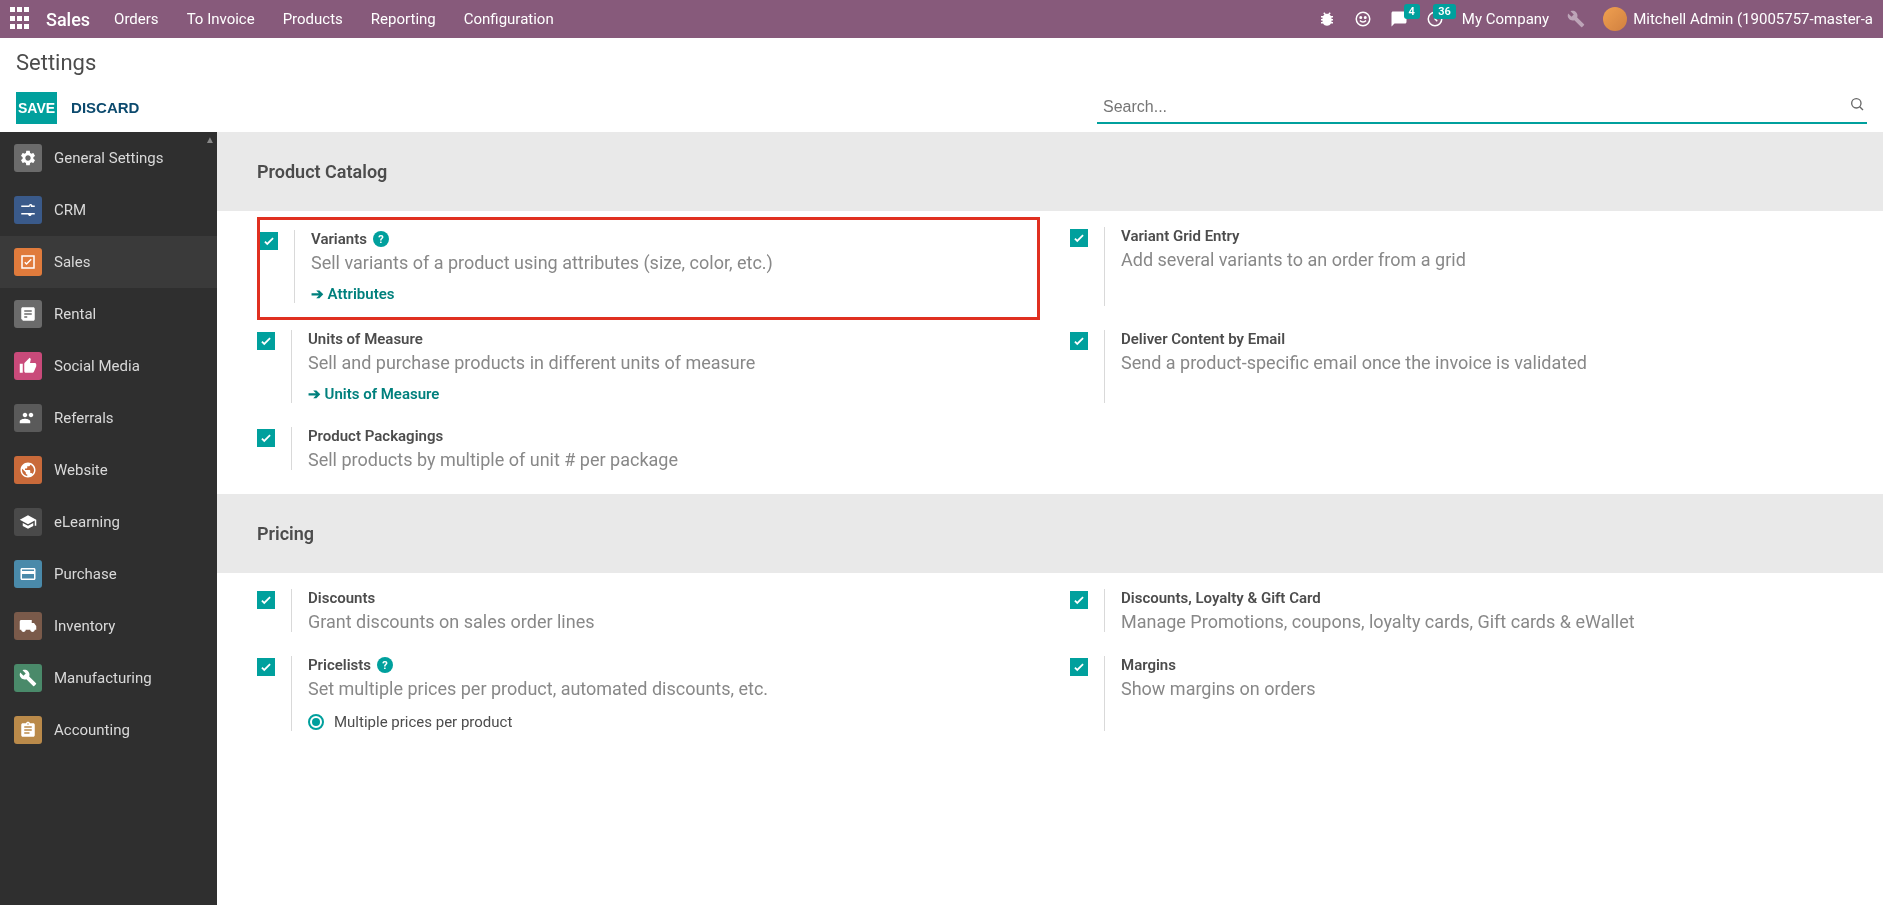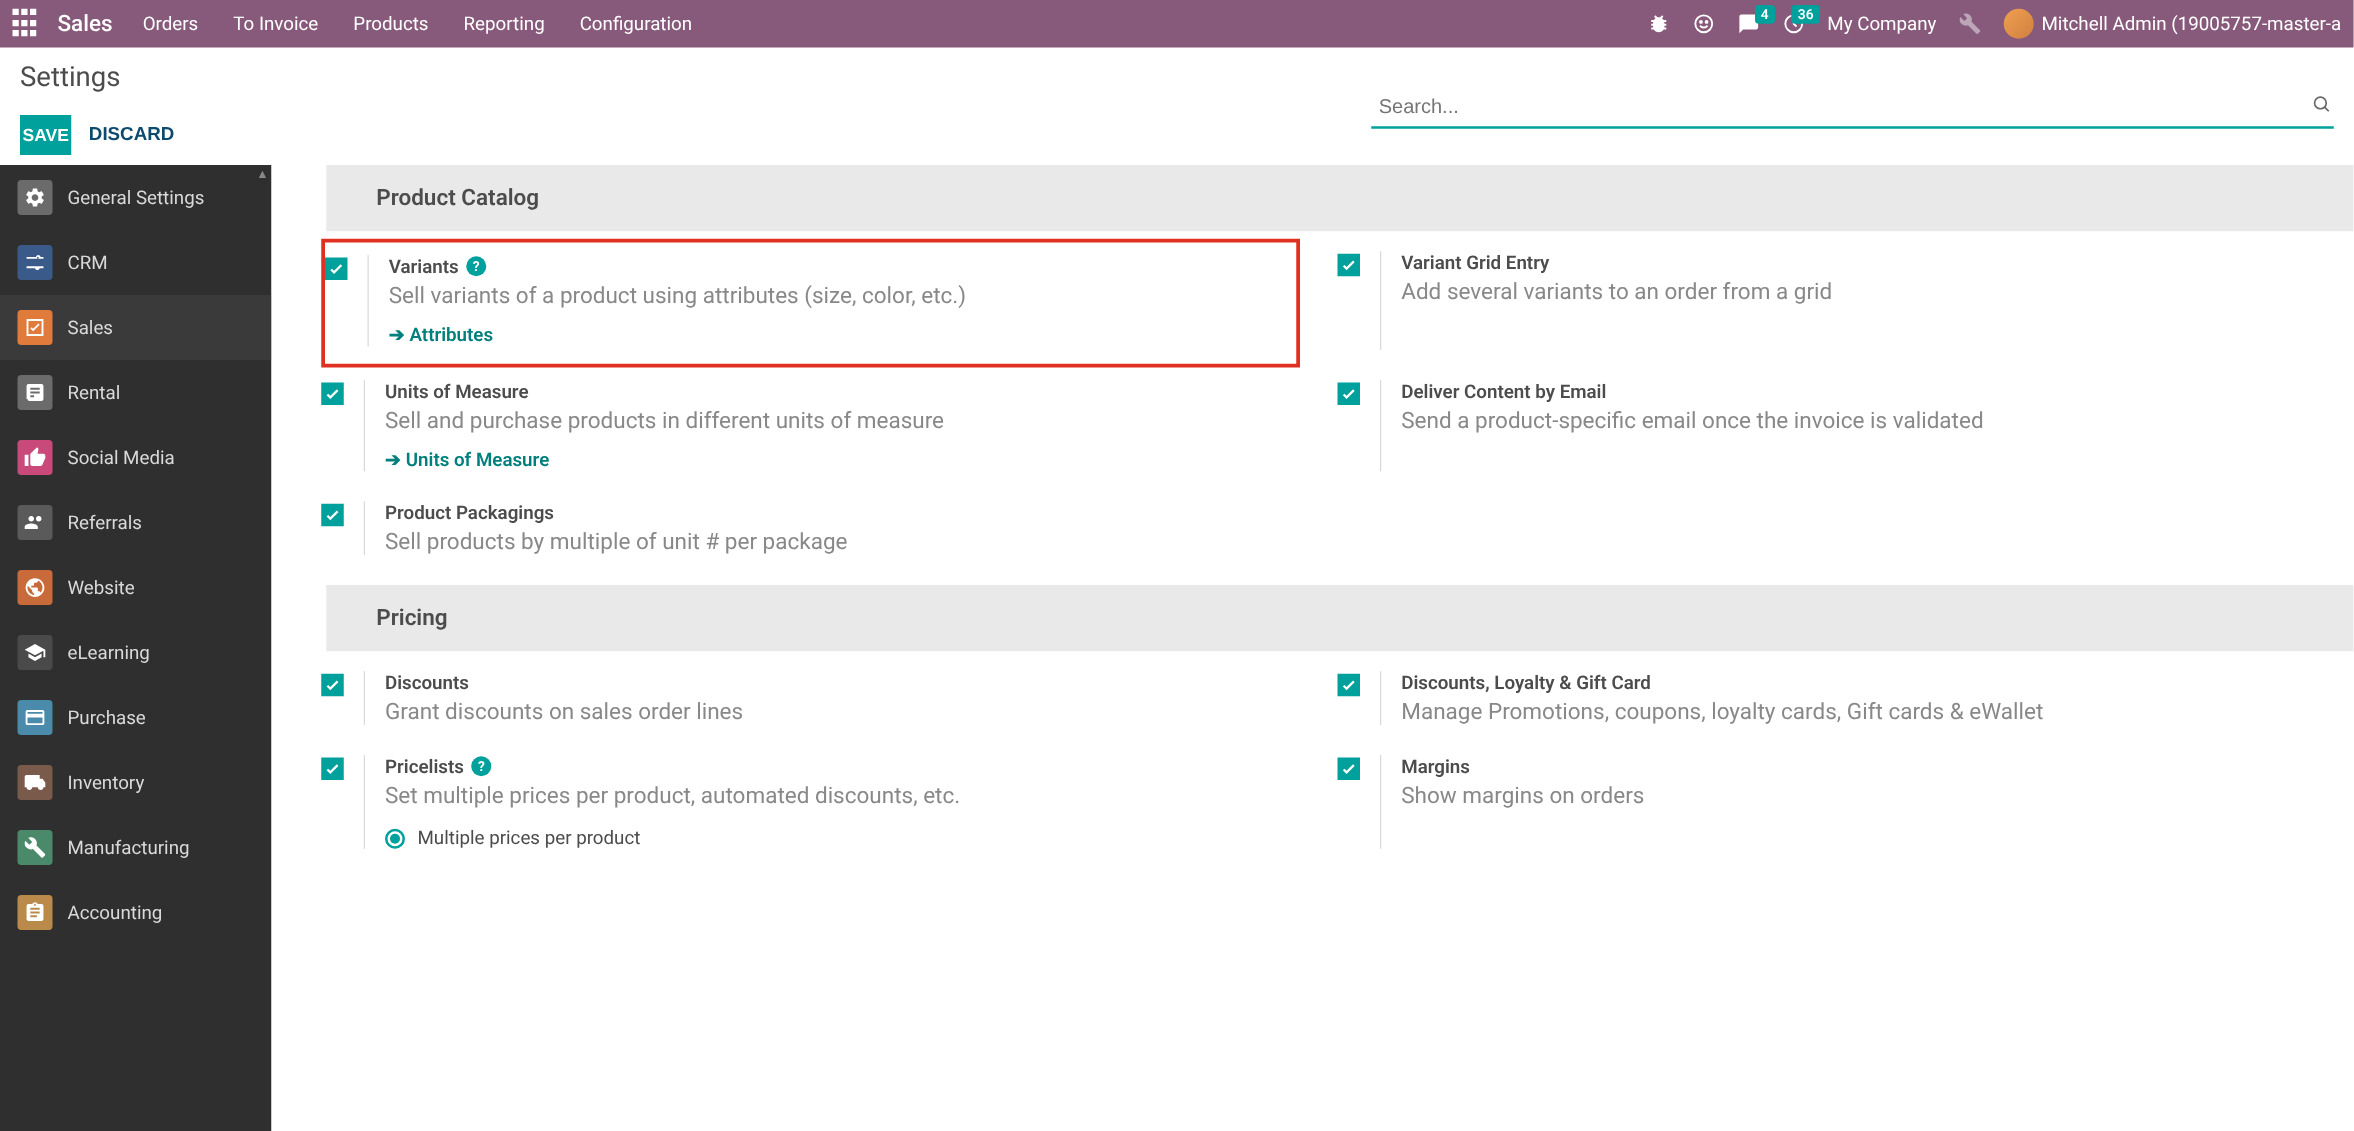--- a/index.html
+++ b/index.html
@@ -11,53 +11,53 @@
 .topbar .brand { font-size: 18px; font-weight: 500; margin-right: 24px; }
 .topbar .nav { display: flex; gap: 28px; }
 .topbar .nav a { color: #fff; text-decoration: none; font-size: 15px; }
 .topbar .right { margin-left: auto; display: flex; align-items: center; gap: 18px; }
 .topbar .icon-btn { position: relative; cursor: pointer; display: flex; align-items: center; }
 .topbar .badge { position: absolute; top: -6px; right: -12px; background: #00a09d; color: #fff; font-size: 11px; padding: 1px 5px; border-radius: 3px; font-weight: 600; }
 .topbar .company { font-size: 15px; }
 .topbar .avatar { width: 24px; height: 24px; border-radius: 50%; background: linear-gradient(135deg, #f0a050, #d08040); display: inline-block; margin-right: 6px; }
 .topbar .user { display: flex; align-items: center; font-size: 15px; }
 
-.control-panel { padding: 12px 16px 8px 16px; display: flex; justify-content: space-between; align-items: center; }
+.control-panel { padding: 12px 16px 8px 16px; display: flex; justify-content: space-between; align-items: flex-end; }
 .control-panel .left .title { font-size: 22px; color: #4c4c4c; margin-bottom: 16px; }
 .control-panel .left .buttons { display: flex; gap: 8px; align-items: center; }
 .btn-primary { background: #00a09d; color: #fff; border: none; padding: 8px 2px; font-size: 14px; font-weight: 600; cursor: pointer; }
 .btn-link { background: none; border: none; color: #0c4a6e; font-size: 15px; font-weight: 600; cursor: pointer; padding: 8px 6px; }
 .control-panel .right { flex: 1; max-width: 770px; margin-left: 40px; position: relative; }
 .search-input { width: 100%; border: none; border-bottom: 2px solid #00a09d; padding: 6px 24px 6px 6px; font-size: 16px; outline: none; }
 .search-icon { position: absolute; right: 2px; top: 4px; color: #666; }
 
 .main { display: flex; height: calc(100vh - 130px); }
 .sidebar { width: 217px; background: #2f2f2f; color: #d9d9d9; overflow-y: auto; position: relative; }
 .sidebar .arrow-up { position: absolute; top: 2px; right: 2px; color: #888; font-size: 10px; }
 .sidebar-item { display: flex; align-items: center; padding: 12px 14px; gap: 12px; cursor: pointer; font-size: 15px; }
 .sidebar-item.active { background: #3a3a3a; }
 .sidebar-item .icon-box { width: 28px; height: 28px; display: flex; align-items: center; justify-content: center; border-radius: 3px; flex-shrink: 0; }
 
 .content { flex: 1; overflow-y: auto; background: #fff; }
-.section-header { background: #e9e9e9; padding: 16px 40px; font-size: 18px; font-weight: 600; color: #4c4c4c; margin-left: 44px; }
+.section-header { background: #e9e9e9; padding: 29px 40px; font-size: 18px; font-weight: 600; color: #4c4c4c; }
 .settings-grid { display: grid; grid-template-columns: 1fr 1fr; padding: 16px 40px 24px 40px; gap: 24px 40px; }
 .setting { display: flex; gap: 14px; position: relative; }
 .setting.highlighted { border: 3px solid #e03020; padding: 10px 10px 14px 0; margin: -10px -10px -14px 0; }
 .setting .checkbox-col { padding: 2px 0 0 0; }
 .setting .divider { width: 1px; background: #d9d9d9; margin: 0 2px; }
 .setting .body { flex: 1; }
 .setting .title { font-weight: 600; font-size: 15px; color: #4c4c4c; display: flex; align-items: center; gap: 6px; }
 .setting .desc { color: #888; font-size: 18px; margin-top: 4px; }
 .setting .link { color: #00807d; font-size: 15px; font-weight: 600; margin-top: 12px; display: flex; align-items: center; gap: 4px; cursor: pointer; }
 .help-icon { width: 16px; height: 16px; border-radius: 50%; background: #00a09d; color: #fff; display: inline-flex; align-items: center; justify-content: center; font-size: 11px; font-weight: bold; }
 
 .checkbox { width: 18px; height: 18px; background: #00a09d; display: flex; align-items: center; justify-content: center; cursor: pointer; }
 .checkbox svg { width: 14px; height: 14px; }
 
-.radio-row { display: flex; align-items: flex-end; gap: 10px; margin-top: 14px; }
+.radio-row { display: flex; align-items: center; gap: 10px; margin-top: 14px; }
 .radio { width: 16px; height: 16px; border: 2px solid #00a09d; border-radius: 50%; display: flex; align-items: center; justify-content: center; }
 .radio.checked::after { content: ''; width: 8px; height: 8px; background: #00a09d; border-radius: 50%; }
 .radio-label { font-size: 15px; color: #4c4c4c; }
 
 svg { display: block; }
 </style>
 </head>
 <body>
 
 <div class="topbar">

